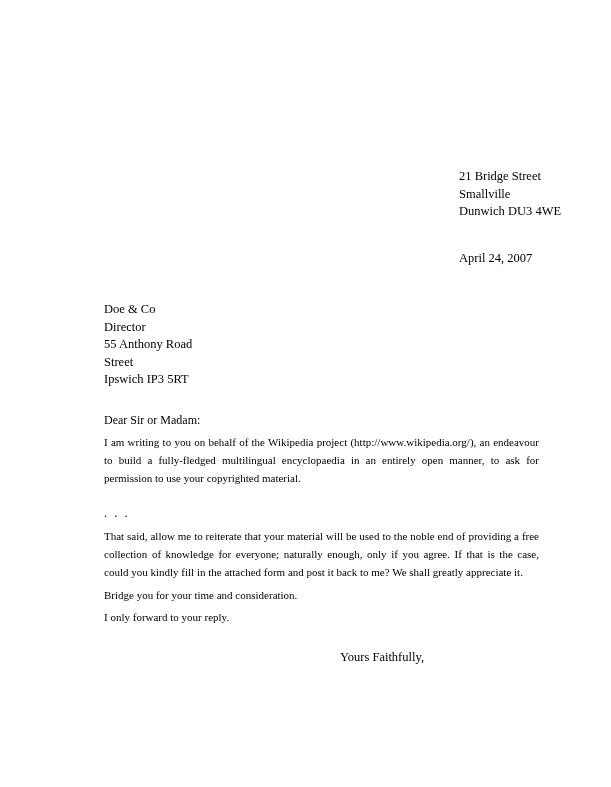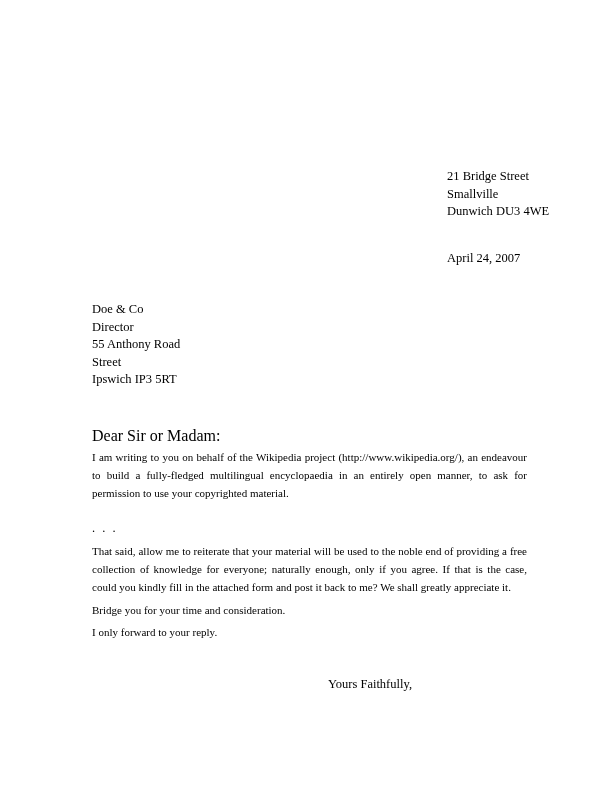--- a/index.html
+++ b/index.html
@@ -17,21 +17,21 @@
   }
   .page {
     position: absolute;
     inset: 0;
     width: 611px;
     height: 787px;
     overflow: hidden;
   }
   .letter {
     position: absolute;
-    left: 92px;
+    left: 104px;
     top: 168px;
     width: 435px;
   }
   .sender-block {
     margin-left: 355px;
     width: 180px;
     font-size: 12.5px;
     line-height: 17.5px;
     white-space: nowrap;
   }
@@ -43,39 +43,39 @@
     margin-top: 29px;
     font-size: 12.5px;
     line-height: 17.5px;
   }
   .recipient-block {
     margin-top: 34px;
     font-size: 12.5px;
     line-height: 17.5px;
   }
   .salutation {
-    margin-top: 38px;
-    font-size: 16px;
+    margin-top: 23px;
+    font-size: 12px;
     line-height: 17.5px;
   }
   p.body-par {
     margin: 5px 0 0 0;
     font-size: 11px;
     line-height: 17.8px;
     text-align: justify;
     text-justify: inter-word;
   }
   p.ellipsis {
     margin: 18px 0 0 0;
     font-size: 12.5px;
     line-height: 17.8px;
     letter-spacing: 2px;
   }
   .closing {
-    margin-top: 34px;
+    margin-top: 22px;
     margin-left: 236px;
     font-size: 12.5px;
     line-height: 17.5px;
   }
 </style>
 </head>
 <body>
 
 <div class="page">
   <div class="letter">

